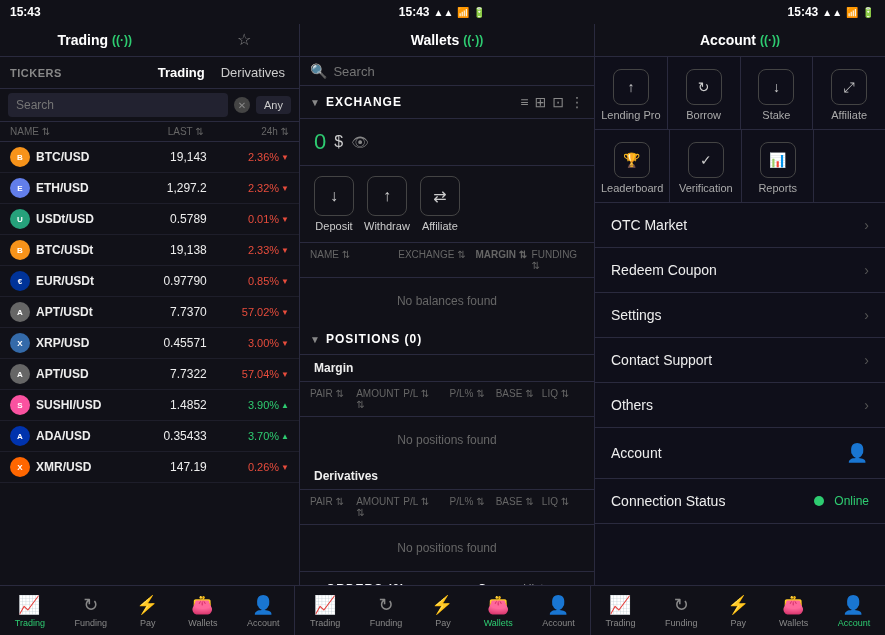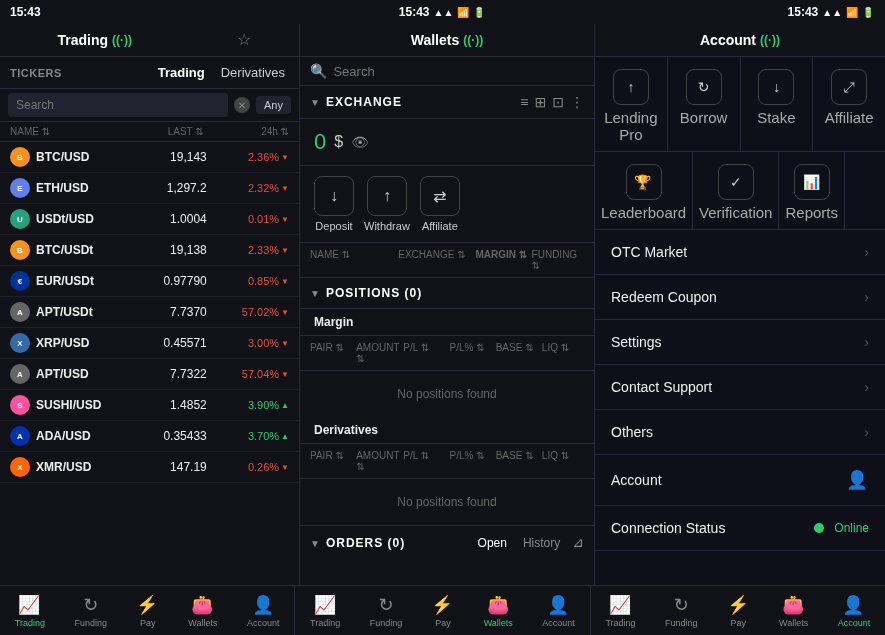--- a/index.html
+++ b/index.html
@@ -310,21 +310,21 @@
       width: 36px;
       height: 36px;
       border: 1.5px solid #444;
       border-radius: 8px;
       display: flex;
       align-items: center;
       justify-content: center;
       font-size: 14px;
       color: #ccc;
     }
-    .acc-label { font-size: 15px; color: #aaa; text-align: center; }
+    .acc-label { font-size: 11px; color: #aaa; text-align: center; }
 
     .account-menu {
       flex: 1;
     }
     .menu-item {
       display: flex;
       align-items: center;
       padding: 14px 16px;
       border-bottom: 1px solid #2a2a3e;
       cursor: pointer;
@@ -486,21 +486,21 @@
   </div>
         <div class="ticker-item">
     <div class="ticker-icon" style="background:#627eea">E</div>
     <span class="ticker-name">ETH/USD</span>
     <span class="ticker-last">1,297.2</span>
     <span class="ticker-change change-up">2.32% <span style="font-size:8px;">▼</span></span>
   </div>
         <div class="ticker-item">
     <div class="ticker-icon" style="background:#26a17b">U</div>
     <span class="ticker-name">USDt/USD</span>
-    <span class="ticker-last">1.0004</span>
+    <span class="ticker-last">0.5789</span>
     <span class="ticker-change change-up">0.01% <span style="font-size:8px;">▼</span></span>
   </div>
         <div class="ticker-item">
     <div class="ticker-icon" style="background:#f7931a">B</div>
     <span class="ticker-name">BTC/USDt</span>
     <span class="ticker-last">19,138</span>
     <span class="ticker-change change-up">2.33% <span style="font-size:8px;">▼</span></span>
   </div>
         <div class="ticker-item">
     <div class="ticker-icon" style="background:#003399">€</div>
@@ -584,20 +584,21 @@
         <span class="action-btn-label">Affiliate</span>
       </div>
     </div>
 
     <div class="balance-table-header">
       <span class="bth-name">NAME ⇅</span>
       <span class="bth-exchange">EXCHANGE ⇅</span>
       <span class="bth-margin">MARGIN ⇅</span>
       <span class="bth-funding">FUNDING ⇅</span>
     </div>
+    <div class="no-data">No balances found</div>
 
     <div class="section-header">
       <span class="section-arrow">▼</span>
       <span class="section-title">POSITIONS (0)</span>
     </div>
 
     <div style="padding:6px 14px; font-size:12px; font-weight:600; color:#eee; border-bottom:1px solid #2a2a3e;">Margin</div>
     <div class="positions-table-header">
       <span class="pth">PAIR ⇅</span>
       <span class="pth">AMOUNT ⇅</span>

